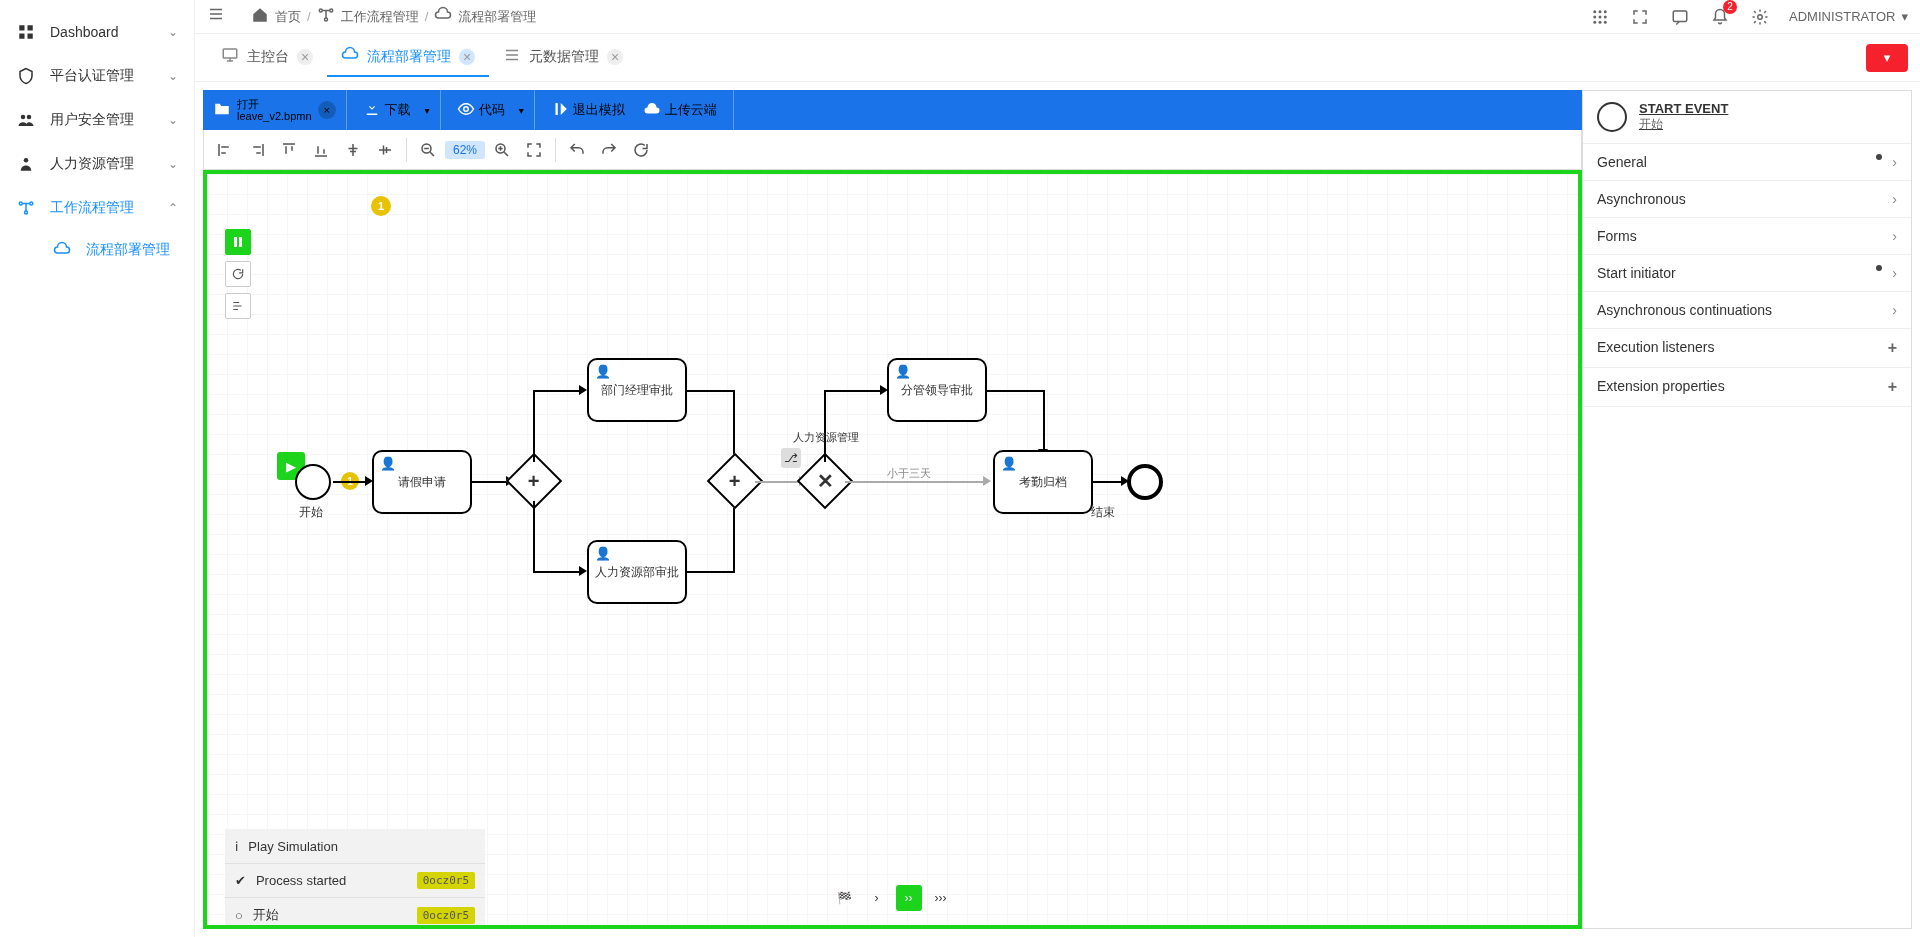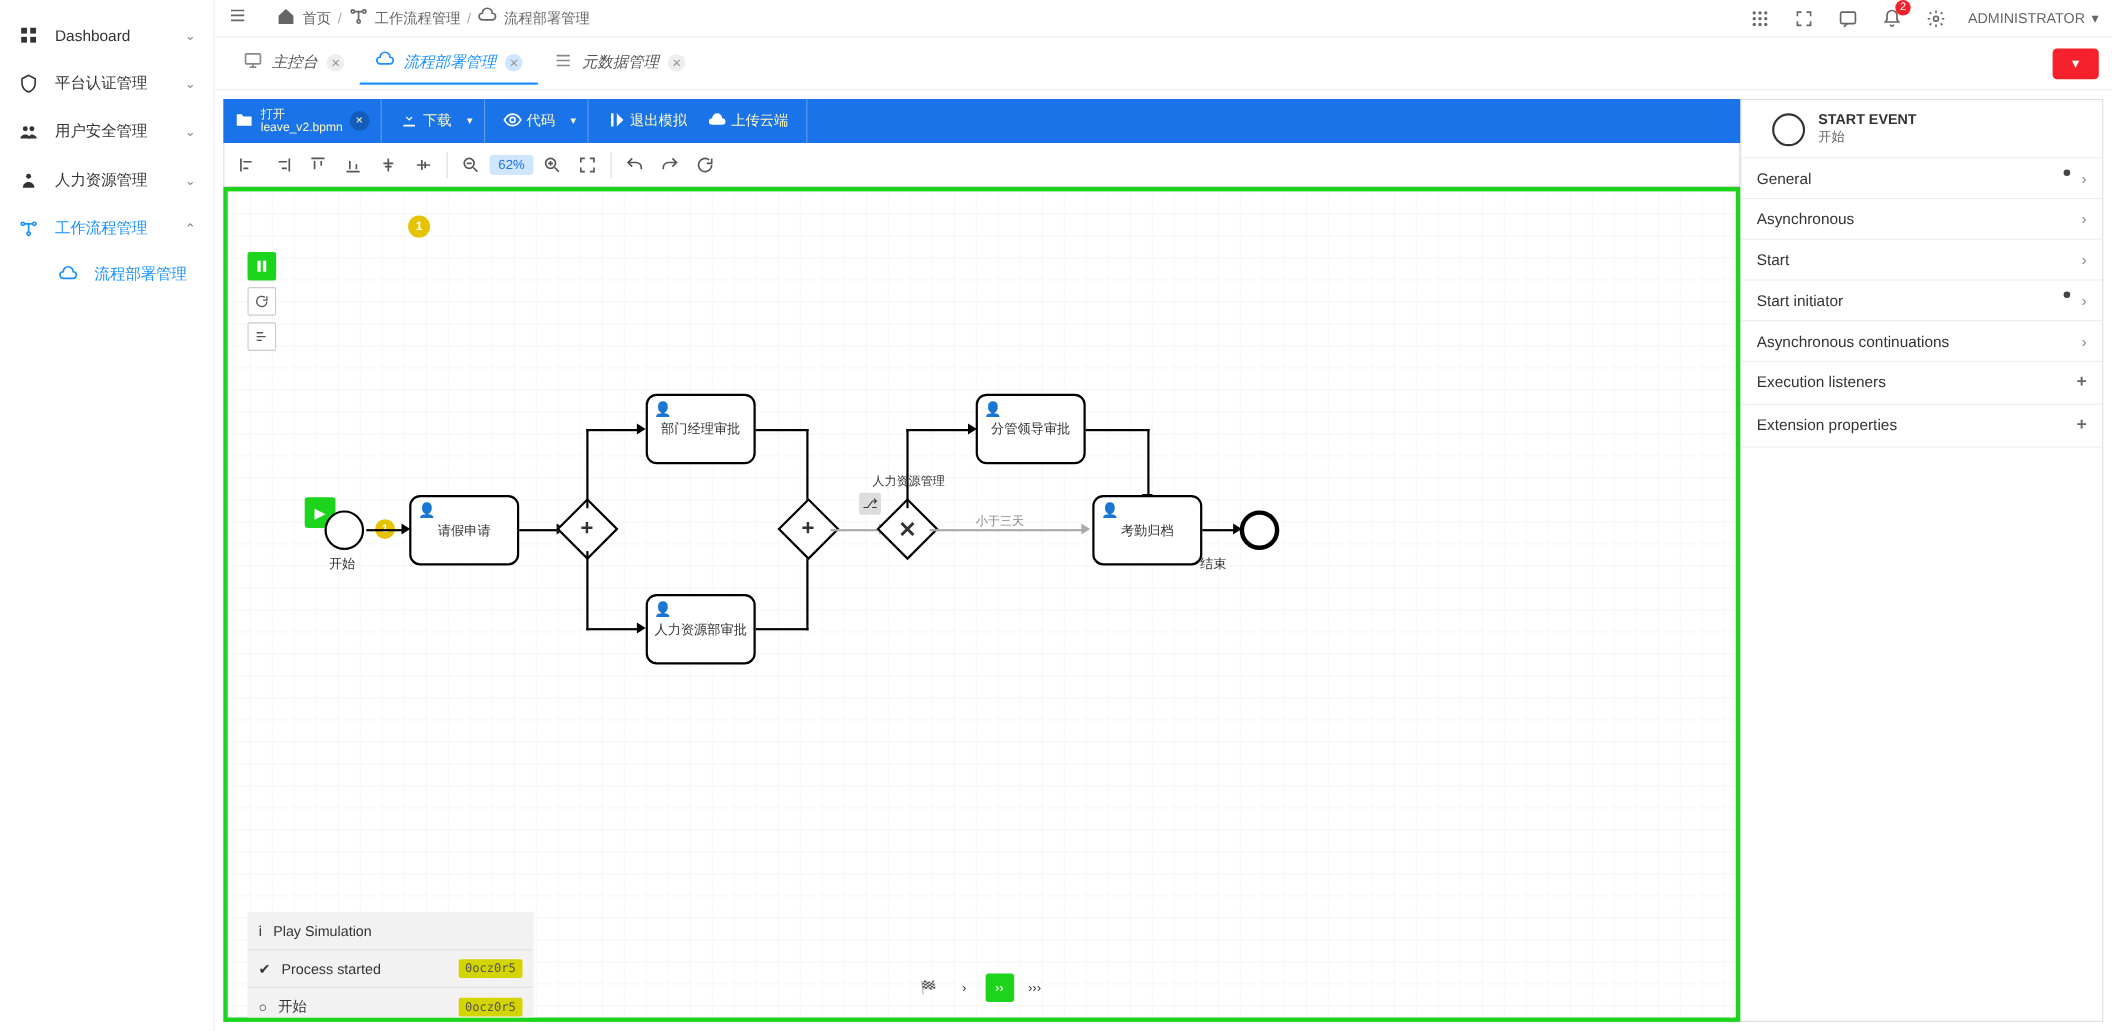--- a/index.html
+++ b/index.html
@@ -23,32 +23,32 @@
 .topbar .menu-btn { width: 24px; height: 24px; margin-right: 20px; cursor: pointer; color: #666; }
 .crumb { display: flex; align-items: center; color: #666; font-size: 13px; gap: 6px; }
 .crumb .sep { color: #aaa; }
 .top-right { margin-left: auto; display: flex; align-items: center; gap: 18px; color: #666; }
 .top-right .icon-btn { width: 22px; height: 22px; cursor: pointer; display: flex; align-items: center; justify-content: center; position: relative; }
 .badge { position: absolute; top: -6px; right: -6px; background: #f5222d; color: #fff; border-radius: 8px; font-size: 10px; padding: 0 4px; min-width: 14px; text-align: center; line-height: 14px; }
 .user-name { font-size: 13px; display: flex; align-items: center; gap: 6px; cursor: pointer; }
 
 
 .tabs-row { height: 48px; display: flex; align-items: center; padding: 0 12px; border-bottom: 1px solid #eee; }
-.tab { display: flex; align-items: center; padding: 8px 14px; gap: 8px; cursor: pointer; color: #555; font-size: 14px; border-bottom: 2px solid transparent; font-style: italic; }
+.tab { display: flex; align-items: center; padding: 8px 14px; gap: 8px; cursor: pointer; color: #555; font-size: 14px; border-bottom: 2px solid transparent; }
 .tab.active { color: #1890ff; border-bottom-color: #1890ff; }
 .tab .close { color: #999; font-size: 14px; width: 16px; height: 16px; border-radius: 50%; background: #eee; display: flex; align-items: center; justify-content: center; }
 .tab.active .close { background: #d0e6ff; }
 .red-btn { margin-left: auto; width: 42px; height: 28px; background: #f5222d; border-radius: 4px; display: flex; align-items: center; justify-content: center; color: #fff; cursor: pointer; }
 
 
 .editor-wrap { flex: 1; padding: 8px; display: flex; gap: 0; }
 .canvas-col { flex: 1; display: flex; flex-direction: column; position: relative; }
 
 
-.tb { height: 40px; background: #1a73e8; display: flex; align-items: center; color: #fef9c3; font-size: 13px; }
+.tb { height: 40px; background: #1a73e8; display: flex; align-items: center; color: #000000; font-size: 13px; }
 .tb-group { display: flex; align-items: center; height: 100%; border-right: 1px solid rgba(255,255,255,0.3); padding: 0 10px; gap: 6px; }
 .tb-group.last { border-right: none; }
 .tb-btn { display: flex; align-items: center; gap: 4px; padding: 4px 6px; cursor: pointer; border-radius: 3px; }
 .tb-file { display: flex; flex-direction: column; line-height: 1.1; font-size: 11px; }
 .tb-caret { font-size: 10px; margin-left: 2px; }
 .tb-close { width: 18px; height: 18px; border-radius: 50%; background: rgba(0,0,0,0.2); display: flex; align-items: center; justify-content: center; font-size: 11px; cursor: pointer; }
 
 .tb2 { height: 40px; background: #fff; border: 1px solid #ddd; border-top: none; display: flex; align-items: center; padding: 0 6px; gap: 2px; }
 .tb2-btn { width: 30px; height: 30px; display: flex; align-items: center; justify-content: center; cursor: pointer; border-radius: 3px; color: #555; border: 1px solid transparent; }
 .tb2-sep { width: 1px; height: 24px; background: #ddd; margin: 0 4px; }
@@ -86,21 +86,21 @@
 .sim-log { position: absolute; left: 18px; bottom: -8px; width: 260px; background: rgba(240,240,240,0.85); }
 .log-row { display: flex; align-items: center; padding: 8px 10px; gap: 10px; border-bottom: 1px solid #e0e0e0; font-size: 13px; }
 .log-row .lid { margin-left: auto; background: #d4d400; color: #555; font-size: 11px; padding: 2px 6px; font-family: monospace; border-radius: 2px; }
 
 .sim-nav { position: absolute; left: 50%; bottom: 14px; transform: translateX(-50%); display: flex; align-items: center; gap: 6px; }
 .sim-nav-btn { width: 26px; height: 26px; display: flex; align-items: center; justify-content: center; cursor: pointer; border-radius: 3px; font-size: 12px; }
 .sim-nav-btn.g { background: #1dd41d; color: #fff; }
 
 
 .props { width: 330px; border: 1px solid #ddd; background: #fff; display: flex; flex-direction: column; }
-.props-head { display: flex; align-items: flex-end; padding: 10px 28px; gap: 12px; border-bottom: 1px solid #eee; }
+.props-head { display: flex; align-items: center; padding: 10px 14px; gap: 12px; border-bottom: 1px solid #eee; text-decoration: underline; }
 .props-head .circ { width: 30px; height: 30px; border: 2px solid #333; border-radius: 50%; }
 .props-head .t1 { font-weight: bold; font-size: 13px; }
 .props-head .t2 { font-size: 12px; color: #666; }
 .prop-row { display: flex; align-items: flex-start; padding: 10px 14px; border-bottom: 1px solid #eee; cursor: pointer; font-size: 14px; }
 .prop-row .dot { width: 6px; height: 6px; border-radius: 50%; background: #444; margin-left: auto; margin-right: 10px; }
 .prop-row .act { margin-left: auto; color: #666; font-size: 16px; font-weight: bold; }
 .prop-row .chev2 { color: #888; font-size: 14px; }
 
 svg.i { width: 18px; height: 18px; }
 </style>
@@ -532,21 +532,21 @@
           <span>General</span>
           <span class="dot"></span>
           <span class="chev2">›</span>
         </div>
         <div class="prop-row">
           <span>Asynchronous</span>
           <span class="act"></span>
           <span class="chev2">›</span>
         </div>
         <div class="prop-row">
-          <span>Start</span>
+          <span>Forms</span>
           <span class="act"></span>
           <span class="chev2">›</span>
         </div>
         <div class="prop-row">
           <span>Start initiator</span>
           <span class="dot"></span>
           <span class="chev2">›</span>
         </div>
         <div class="prop-row">
           <span>Asynchronous continuations</span>

